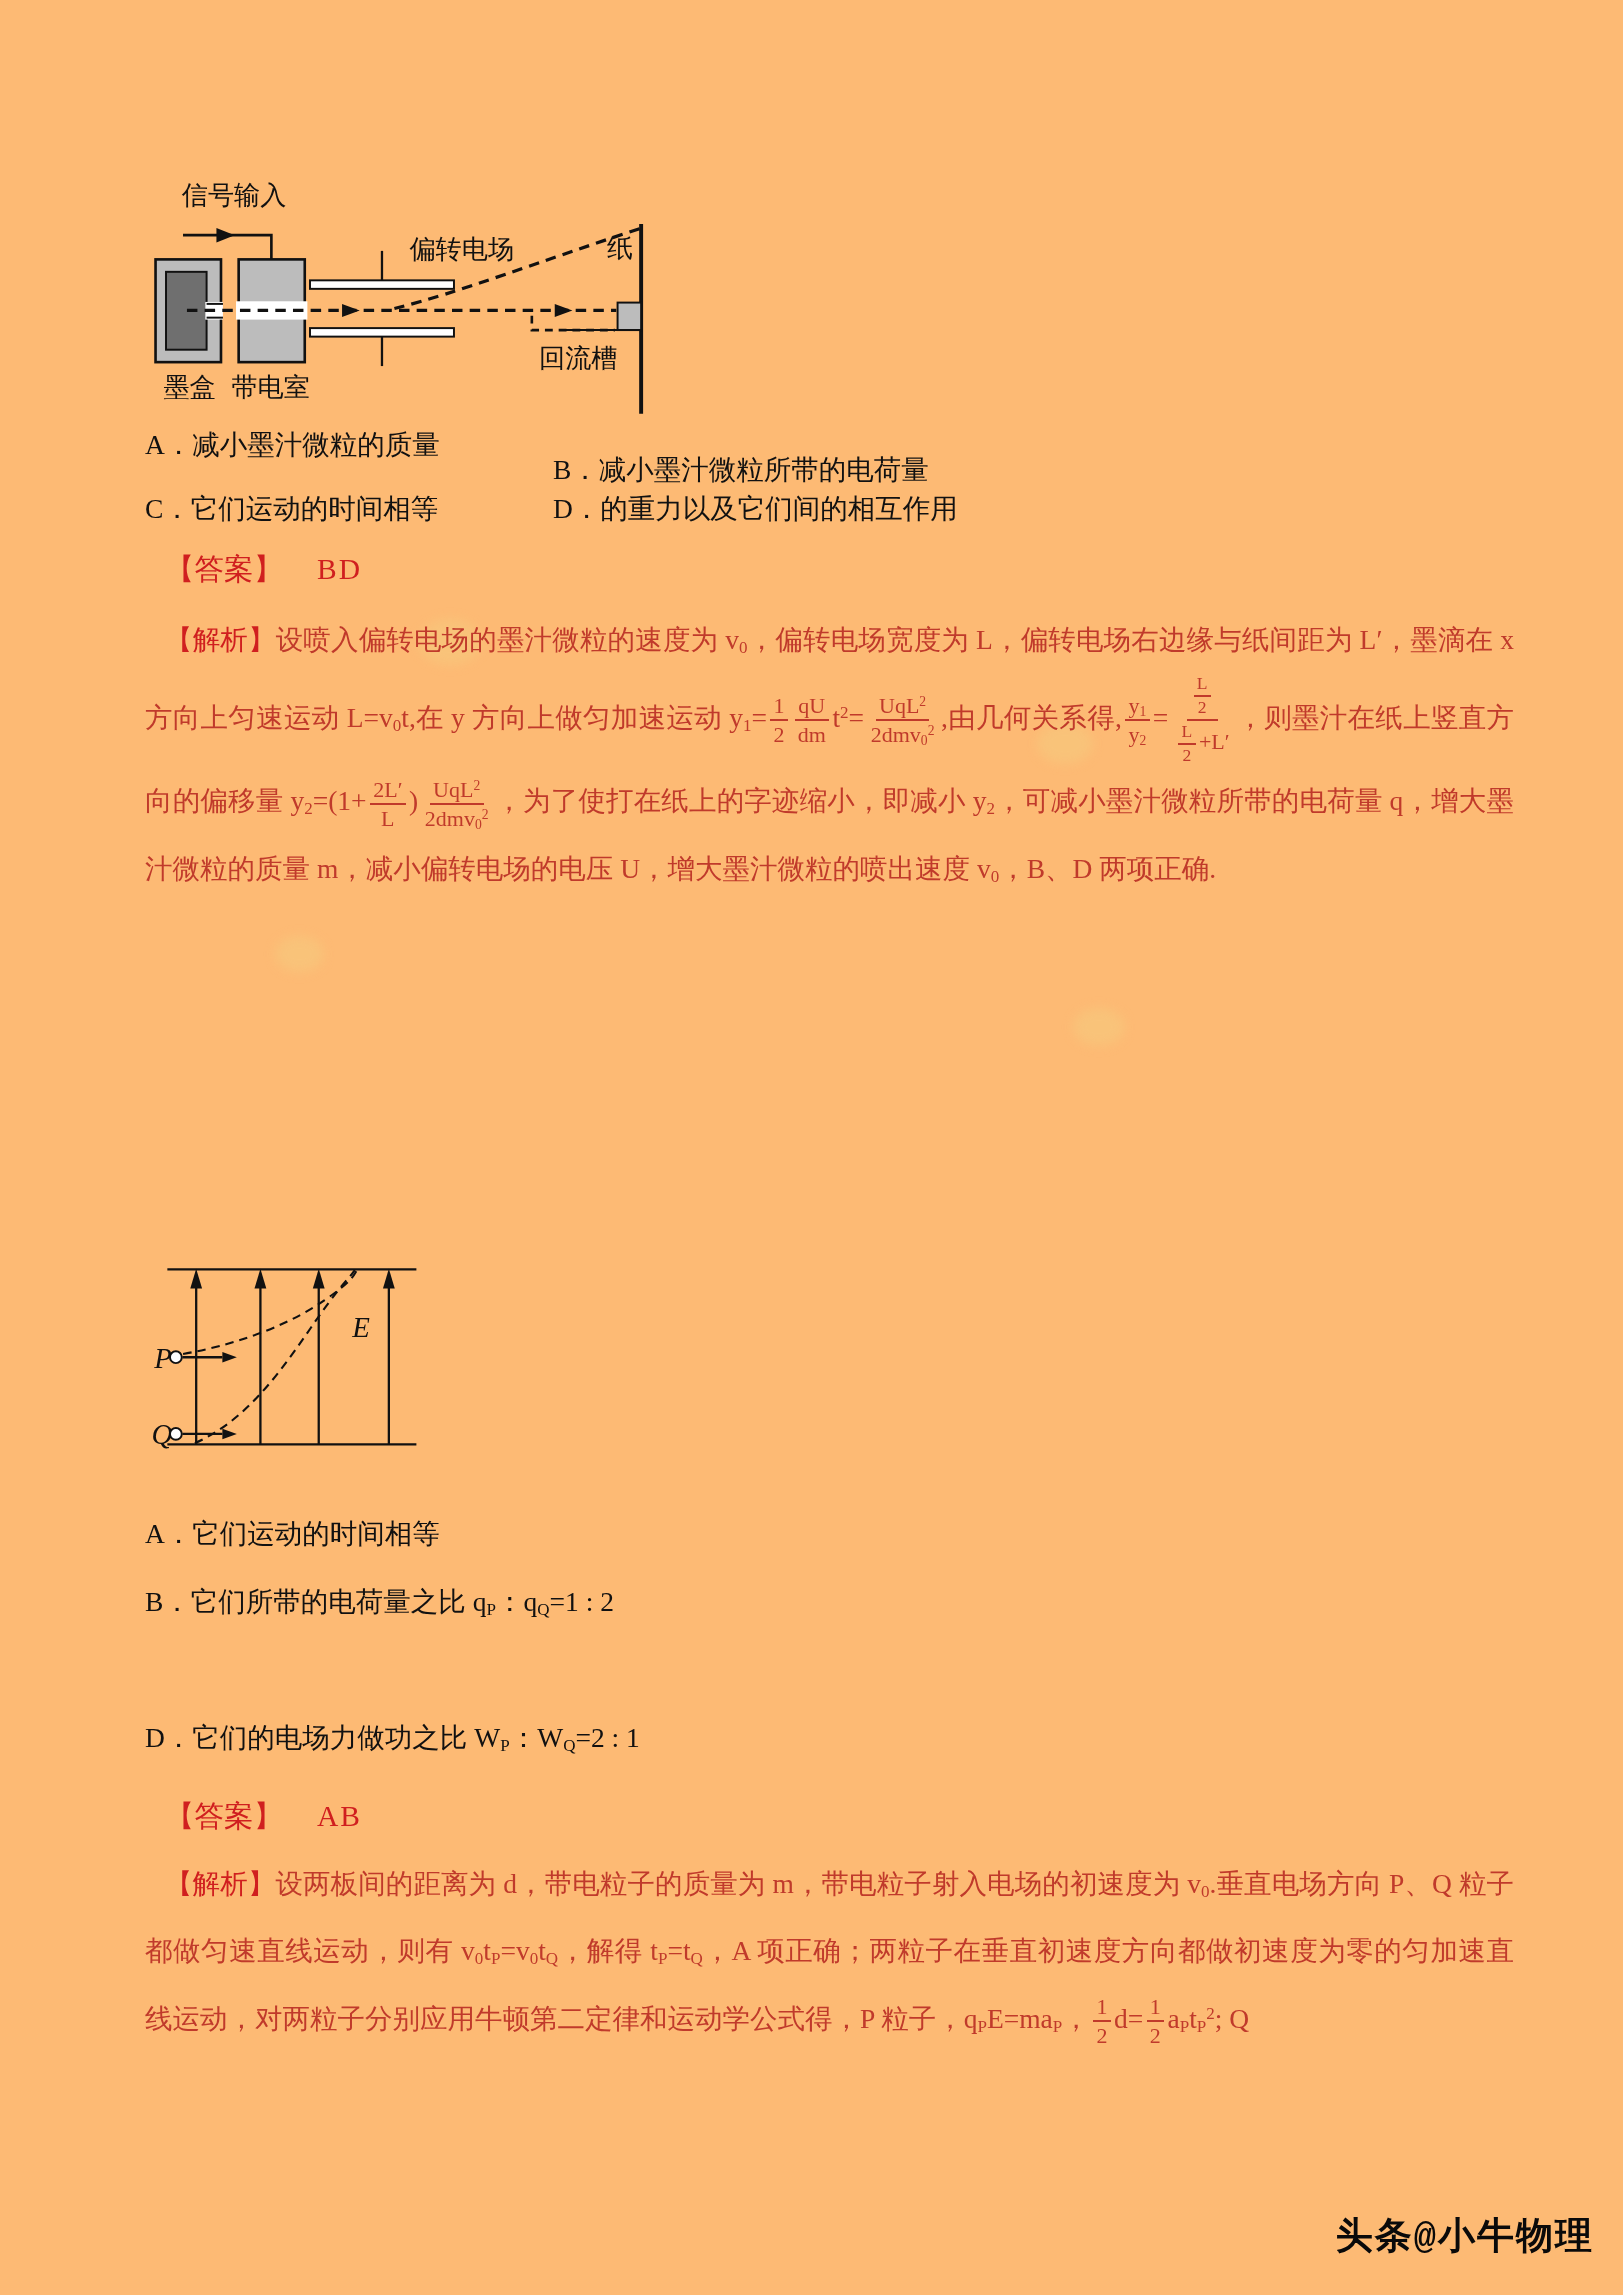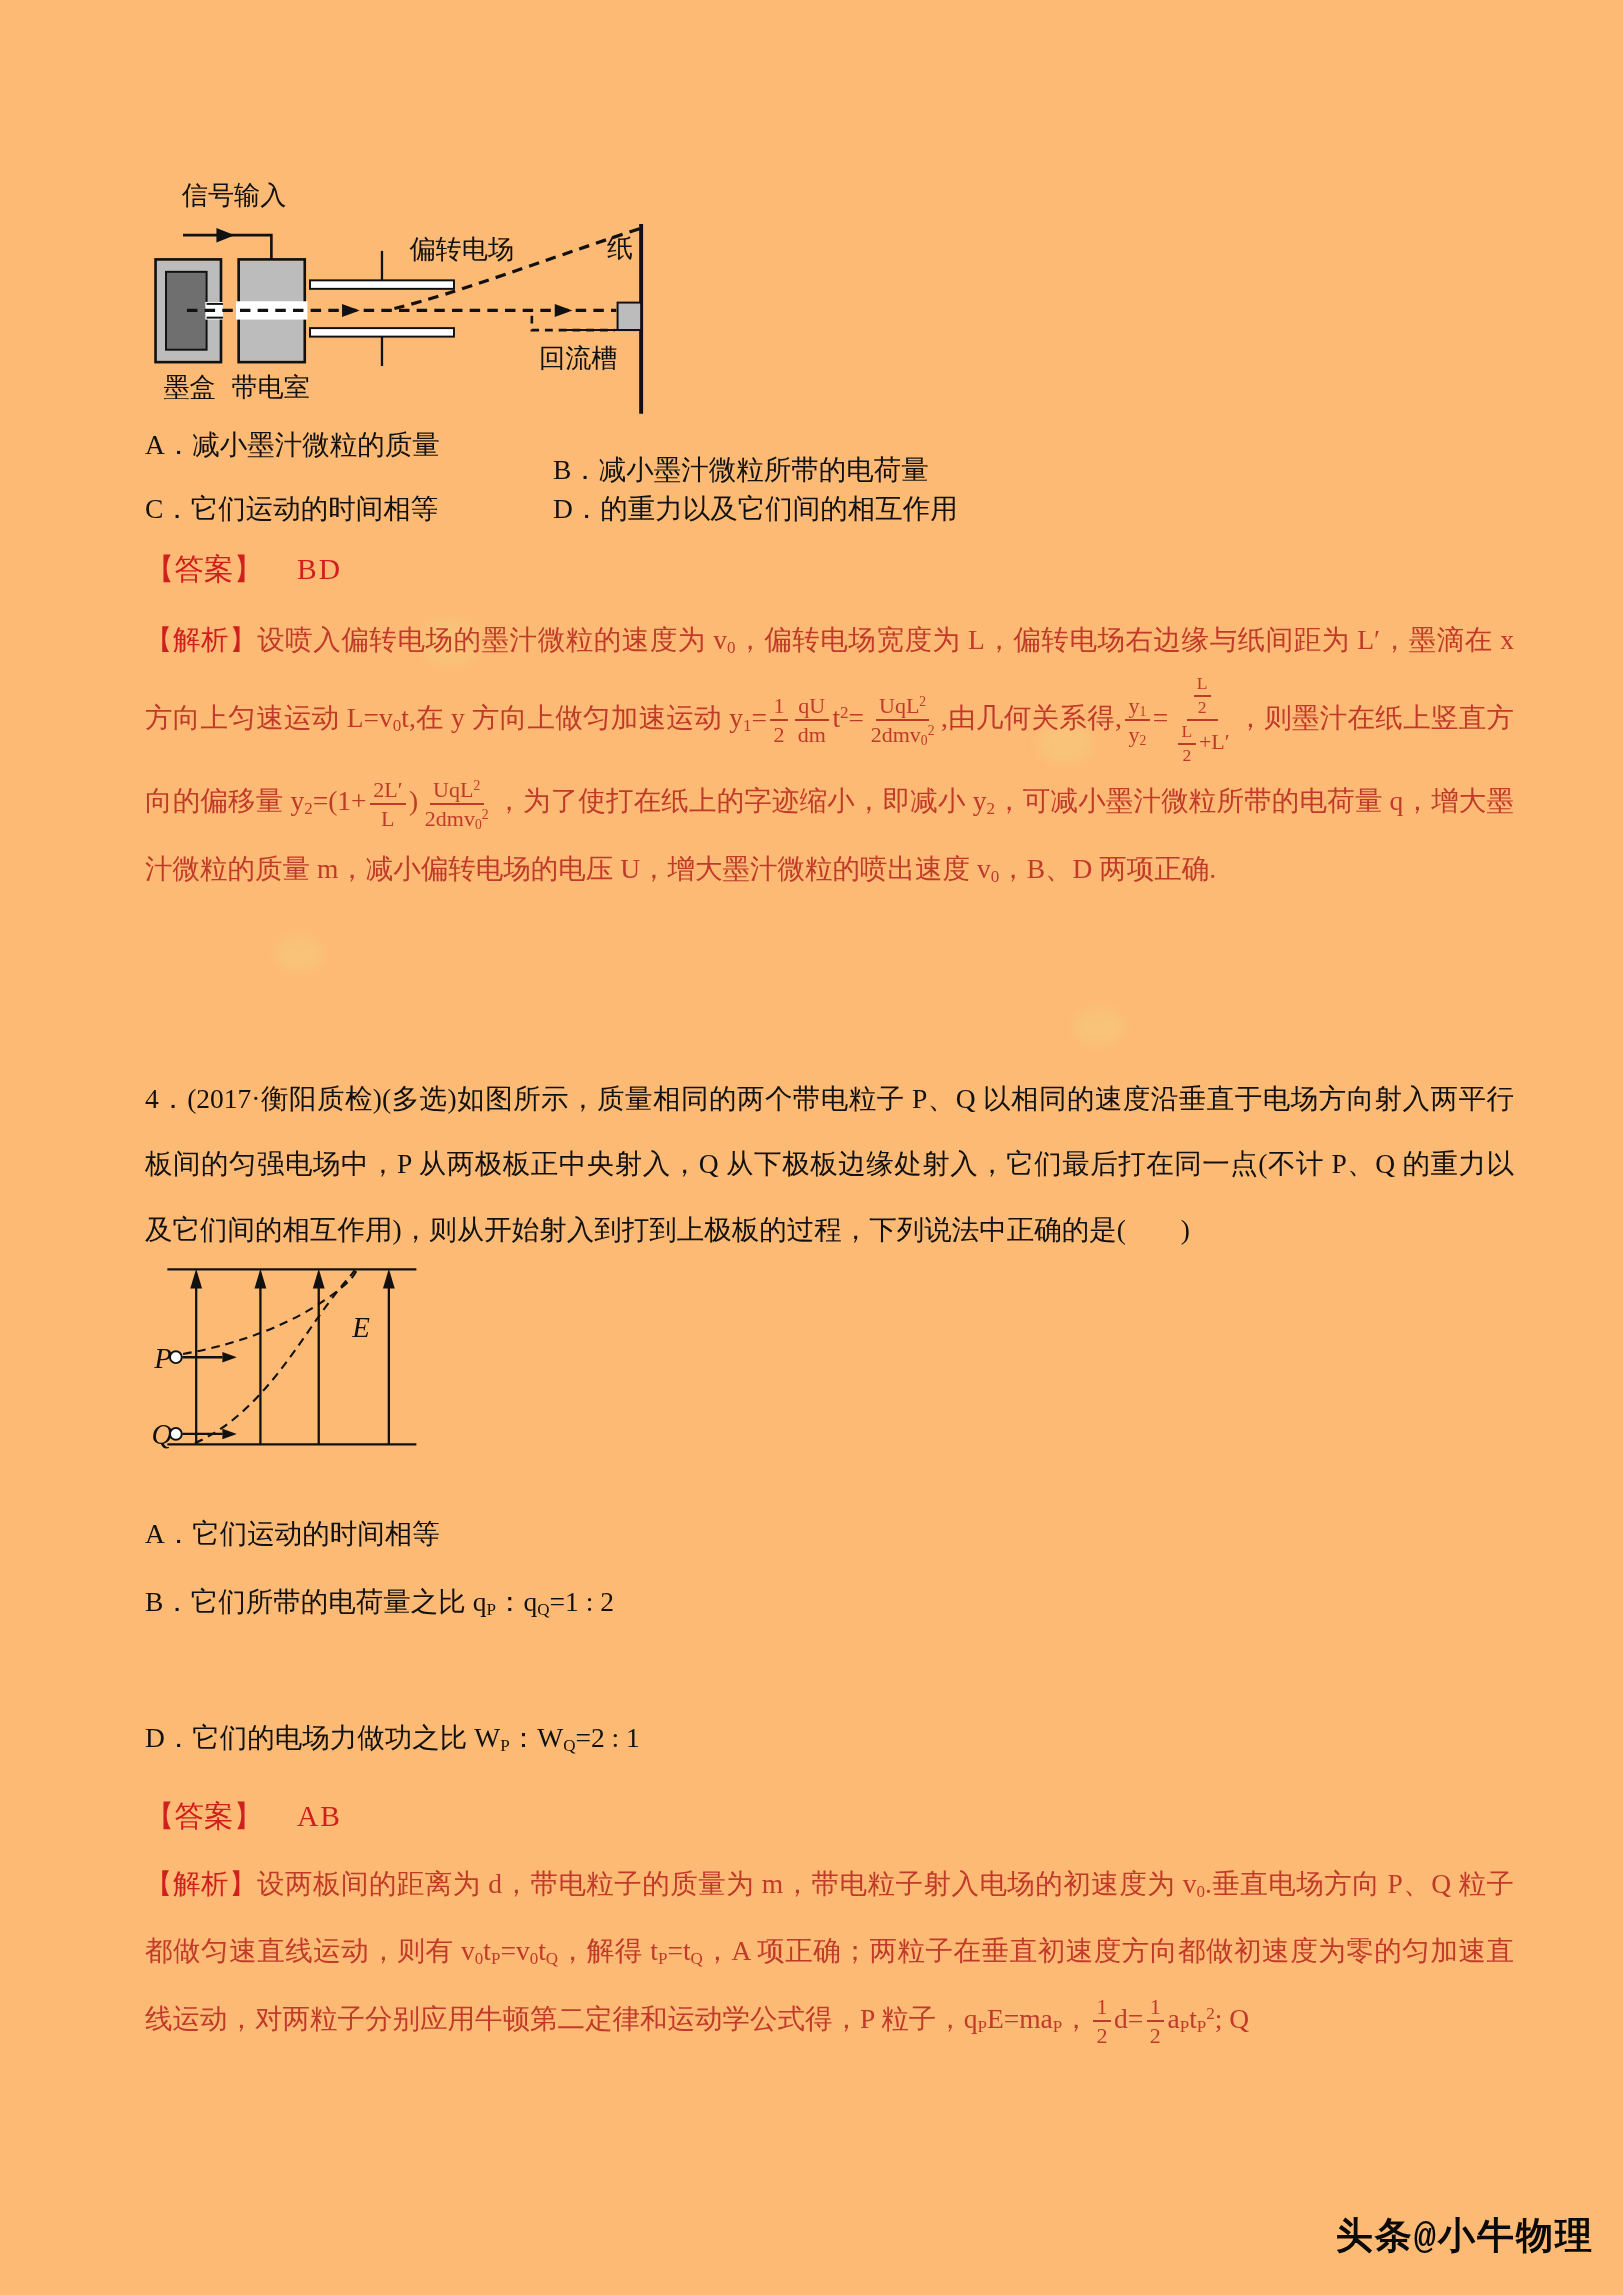--- a/index.html
+++ b/index.html
@@ -10,21 +10,21 @@
   html,body{margin:0;padding:0;background:#ffffff;}
   .page{
     position:relative;width:1623px;height:2295px;background:#fdba74;
     font-family:"Liberation Serif","DejaVu Serif",serif;color:var(--ink);
     overflow:hidden;
   }
   .abs{position:absolute;}
   .opt{position:absolute;font-size:27.5px;white-space:nowrap;text-align:right;}
   .ans{position:absolute;font-size:29.5px;color:var(--answer_red);white-space:nowrap;}
   .ans .val{margin-left:34px;letter-spacing:2px;}
-  .hdr{color:var(--answer_red);}
+  .hdr{color:var(--answer_red);margin-left:20px;}
   .para{position:absolute;width:1369px;font-size:27.5px;text-align:justify;margin:0;}
   .stem{line-height:2.38;color:var(--ink);}
   .analysis{line-height:2.45;color:var(--analysis_red);}
   sub,sup{font-size:0.62em;line-height:0;}
   sub{vertical-align:-0.22em;}
   sup{vertical-align:0.55em;}
   .frac{
     display:inline-flex;flex-direction:column;align-items:center;
     vertical-align:middle;margin:0 3.3px;font-size:0.8em;line-height:1.25;text-align:center;
   }
@@ -119,23 +119,20 @@
             </span>+L′</span>
         </span>，则墨汁在纸上竖直方向的偏移量 y<sub>2</sub>=(1+<span class="frac">
           <span class="fn">2L′</span>
           <span class="fd">L</span>
         </span>)<span class="frac">
           <span class="fn">UqL<sup>2</sup></span>
           <span class="fd">2dmv<sub>0</sub><sup>2</sup></span>
         </span>，为了使打在纸上的字迹缩小，即减小 y<sub>2</sub>，可减小墨汁微粒所带的电荷量 q，增大墨汁微粒的质量 m，减小偏转电场的电压 U，增大墨汁微粒的喷出速度 v<sub>0</sub>，B、D 两项正确.</span>
   </p>
 
-  <p class="para stem" style="left:145px;top:1066px;">
-    <span>4．(2017·衡阳质检)(多选)如图所示，质量相同的两个带电粒子 P、Q 以相同的速度沿垂直于电场方向射入两平行板间的匀强电场中，P 从两极板正中央射入，Q 从下极板边缘处射入，它们最后打在同一点(不计 P、Q 的重力以及它们间的相互作用)，则从开始射入到打到上极板的过程，下列说法中正确的是(　　)</span>
-  </p>
 
   <svg class="abs" style="left:149px;top:1253px;" width="367" height="236" viewBox="0 0 560 360">
     <g stroke="#111" stroke-width="3.5">
       <line x1="28" y1="25" x2="408" y2="25"></line>
       <line x1="28" y1="292" x2="408" y2="292"></line>
     </g>
     <g stroke="#111" stroke-width="3.5">
       <line x1="72" y1="292" x2="72" y2="36"></line>
       <line x1="170" y1="292" x2="170" y2="36"></line>
       <line x1="259" y1="292" x2="259" y2="36"></line>

